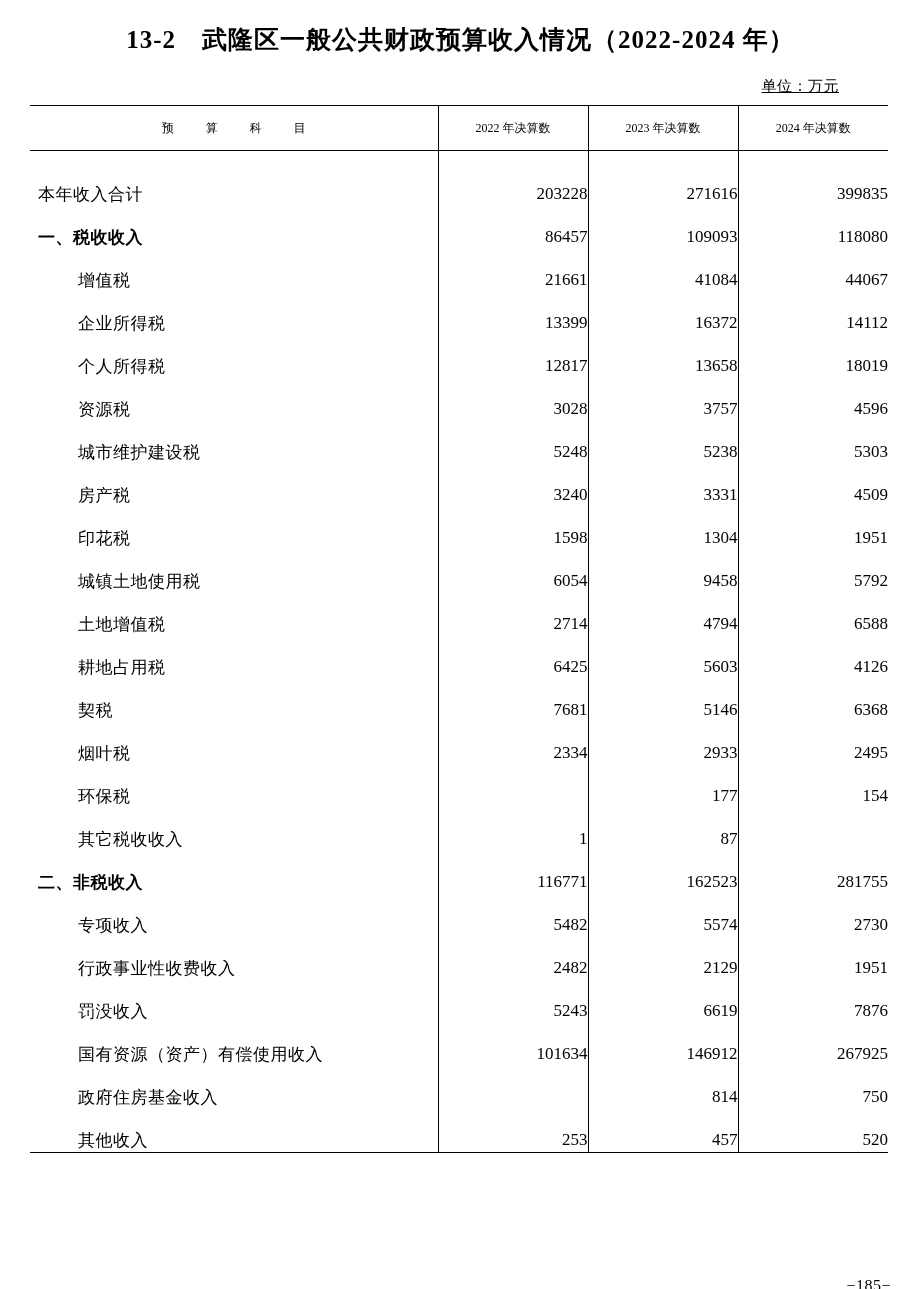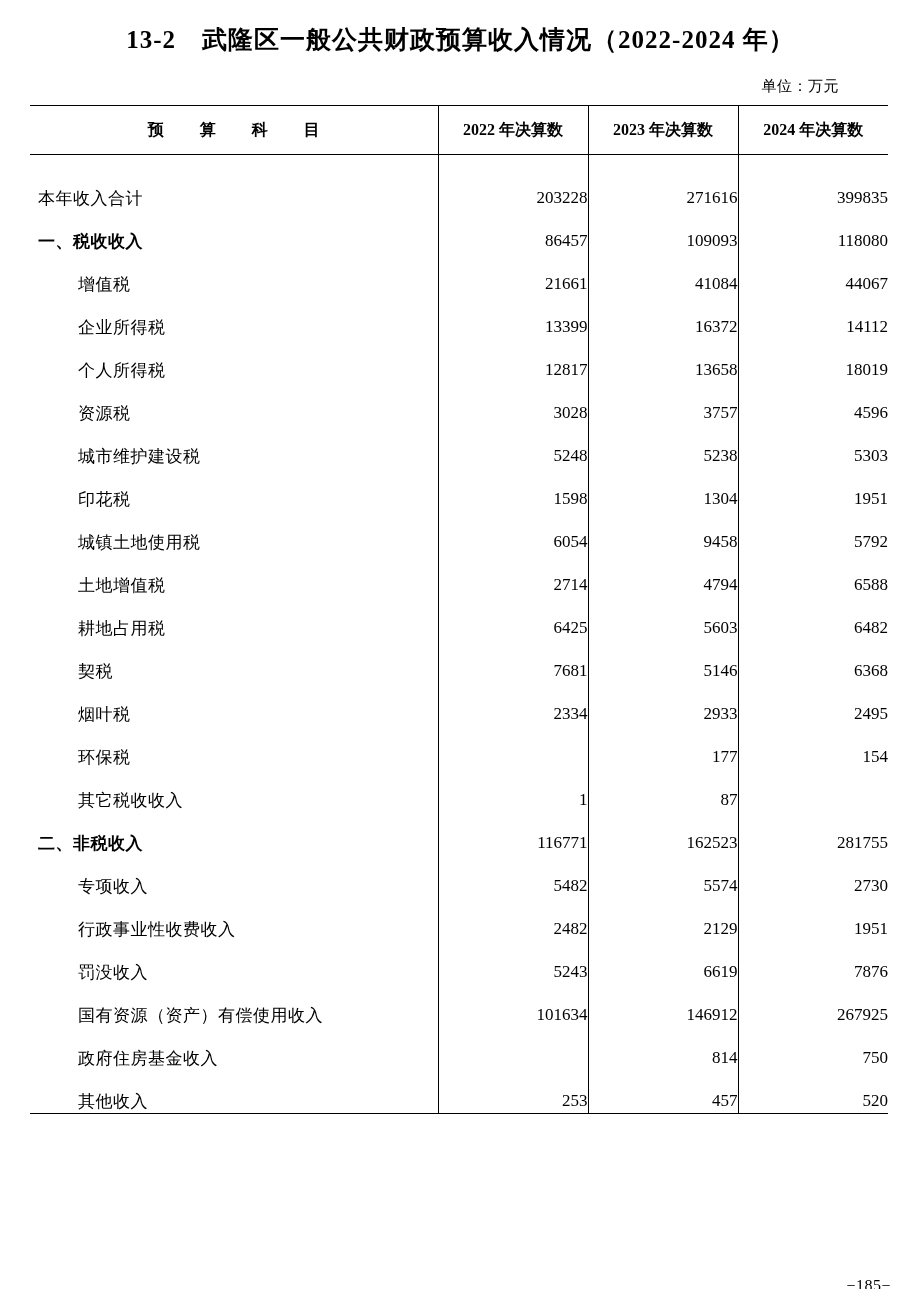--- a/index.html
+++ b/index.html
@@ -30,35 +30,36 @@
     margin-top: 24px;
     margin-bottom: 0;
     line-height: 1.3;
   }
   .unit-line {
     text-align: right;
     font-size: 15px;
     margin-top: 20px;
     margin-right: 52px;
     letter-spacing: 0.5px;
+    text-decoration: underline;
   }
   table.budget {
     border-collapse: collapse;
     width: 858px;
     margin-top: 9px;
     table-layout: fixed;
   }
   table.budget col.c-name { width: 408px; }
   table.budget col.c-y1 { width: 150px; }
   table.budget col.c-y2 { width: 150px; }
   table.budget col.c-y3 { width: 150px; }
 
   table.budget thead th {
-    font-weight: bold;
-    font-size: 16px;
+    font-weight: normal;
+    font-size: 12px;
     padding: 14px 0 13px 0;
     vertical-align: middle;
     border-top: 1.6px solid #000;
     border-bottom: 1.3px solid #000;
   }
   th.hdr-name {
     font-size: 19px;
     letter-spacing: 10px;
     text-indent: 10px;
     text-align: center;
@@ -164,20 +165,26 @@
           <td class="num">3757</td>
           <td class="num">4596</td>
         </tr>
         <tr>
           <td class="name lvl2">城市维护建设税</td>
           <td class="num">5248</td>
           <td class="num">5238</td>
           <td class="num">5303</td>
         </tr>
         <tr>
+          <td class="name lvl2">房产税</td>
+          <td class="num">3240</td>
+          <td class="num">3331</td>
+          <td class="num">4509</td>
+        </tr>
+        <tr>
           <td class="name lvl2">印花税</td>
           <td class="num">1598</td>
           <td class="num">1304</td>
           <td class="num">1951</td>
         </tr>
         <tr>
           <td class="name lvl2">城镇土地使用税</td>
           <td class="num">6054</td>
           <td class="num">9458</td>
           <td class="num">5792</td>
@@ -185,21 +192,21 @@
         <tr>
           <td class="name lvl2">土地增值税</td>
           <td class="num">2714</td>
           <td class="num">4794</td>
           <td class="num">6588</td>
         </tr>
         <tr>
           <td class="name lvl2">耕地占用税</td>
           <td class="num">6425</td>
           <td class="num">5603</td>
-          <td class="num">6482</td>
+          <td class="num">4126</td>
         </tr>
         <tr>
           <td class="name lvl2">契税</td>
           <td class="num">7681</td>
           <td class="num">5146</td>
           <td class="num">6368</td>
         </tr>
         <tr>
           <td class="name lvl2">烟叶税</td>
           <td class="num">2334</td>

